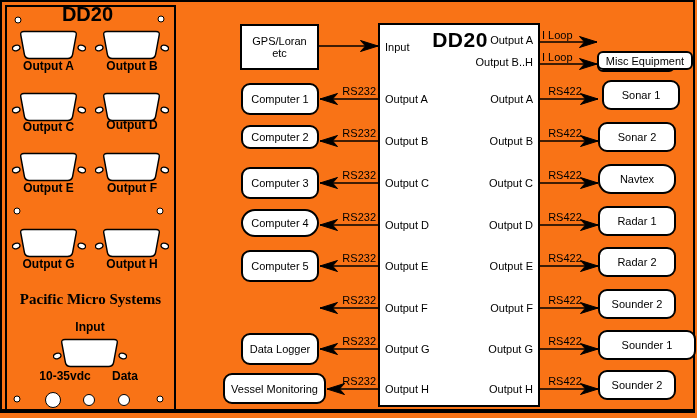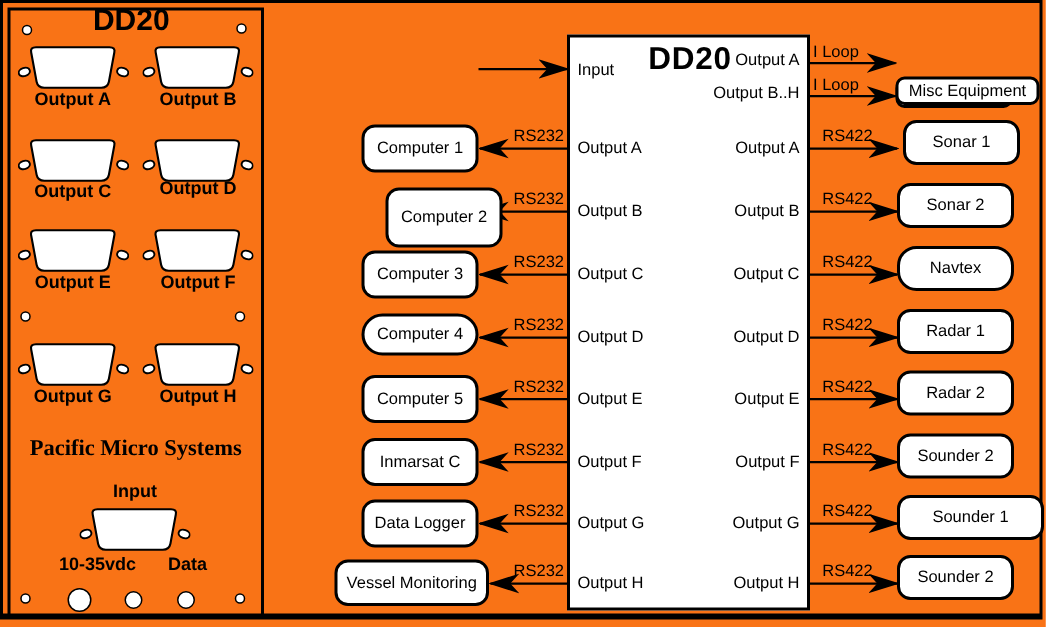--- a/index.html
+++ b/index.html
@@ -127,40 +127,46 @@
     <line x1="540" y1="99" x2="598" y2="99" stroke="#000" stroke-width="1.5" marker-end="url(#ah)"></line>
     <line x1="540" y1="141" x2="598" y2="141" stroke="#000" stroke-width="1.5" marker-end="url(#ah)"></line>
     <line x1="540" y1="183" x2="598" y2="183" stroke="#000" stroke-width="1.5" marker-end="url(#ah)"></line>
     <line x1="540" y1="225" x2="598" y2="225" stroke="#000" stroke-width="1.5" marker-end="url(#ah)"></line>
     <line x1="540" y1="266" x2="598" y2="266" stroke="#000" stroke-width="1.5" marker-end="url(#ah)"></line>
     <line x1="540" y1="308" x2="598" y2="308" stroke="#000" stroke-width="1.5" marker-end="url(#ah)"></line>
     <line x1="540" y1="349" x2="598" y2="349" stroke="#000" stroke-width="1.5" marker-end="url(#ah)"></line>
     <line x1="540" y1="389" x2="598" y2="389" stroke="#000" stroke-width="1.5" marker-end="url(#ah)"></line>
   </svg>
 
+  <div class="dbox sharp" style="left:240px; top:24px; width:79px; height:46px;">
+    <div>
+      <div>GPS/Loran</div>
+      <div>etc</div>
+    </div>
+  </div>
 
   <div class="block"></div>
   <div class="block-title" style="left:424px; top:29px; width:72px;">DD20</div>
   <div class="port" style="left:385px; top:41px;">Input</div>
   <div class="port r" style="left:443px; top:34px; width:90px;">Output A</div>
   <div class="port r" style="left:443px; top:56px; width:90px;">Output B..H</div>
 
   <div class="bus" style="left:542px; top:29px; width:40px;">I Loop</div>
   <div class="bus" style="left:542px; top:51px; width:40px;">I Loop</div>
   <div class="dbox r5" style="left:597px; top:29px; width:78px; height:19px;margin-top:24px;">Data Filter</div>
   <div class="dbox r5" style="left:597px; top:51px; width:96px; height:19px;">Misc Equipment</div>
 
   <div class="dbox" style="left:241px; top:83px; width:78px; height:32px;">Computer 1</div>
   <div class="bus r" style="left:330px; top:85px; width:46px;">RS232</div>
   <div class="port" style="left:385px; top:93px;">Output A</div>
   <div class="port r" style="left:443px; top:93px; width:90px;">Output A</div>
   <div class="bus c" style="left:544px; top:85px; width:42px;">RS422</div>
   <div class="dbox" style="left:602px; top:80px; width:78px; height:30px;">Sonar 1</div>
 
-  <div class="dbox" style="left:257px; top:125px; width:78px; height:40px;">Computer 2</div>
+  <div class="dbox" style="left:241px; top:125px; width:78px; height:24px;">Computer 2</div>
   <div class="bus r" style="left:330px; top:127px; width:46px;">RS232</div>
   <div class="port" style="left:385px; top:135px;">Output B</div>
   <div class="port r" style="left:443px; top:135px; width:90px;">Output B</div>
   <div class="bus c" style="left:544px; top:127px; width:42px;">RS422</div>
   <div class="dbox" style="left:598px; top:122px; width:78px; height:30px;">Sonar 2</div>
 
   <div class="dbox" style="left:241px; top:167px; width:78px; height:32px;text-align:right;">Computer 3</div>
   <div class="bus r" style="left:330px; top:169px; width:46px;">RS232</div>
   <div class="port" style="left:385px; top:177px;">Output C</div>
   <div class="port r" style="left:443px; top:177px; width:90px;">Output C</div>
@@ -174,21 +180,20 @@
   <div class="bus c" style="left:544px; top:211px; width:42px;">RS422</div>
   <div class="dbox" style="left:598px; top:206px; width:78px; height:30px;">Radar 1</div>
 
   <div class="dbox" style="left:241px; top:250px; width:78px; height:32px;">Computer 5</div>
   <div class="bus r" style="left:330px; top:252px; width:46px;">RS232</div>
   <div class="port" style="left:385px; top:260px;">Output E</div>
   <div class="port r" style="left:443px; top:260px; width:90px;">Output E</div>
   <div class="bus c" style="left:544px; top:252px; width:42px;">RS422</div>
   <div class="dbox" style="left:598px; top:247px; width:78px; height:30px;">Radar 2</div>
 
-  <div class="dbox" style="left:241px; top:292px; width:78px; height:32px;">Inmarsat C</div>
   <div class="bus r" style="left:330px; top:294px; width:46px;">RS232</div>
   <div class="port" style="left:385px; top:302px;">Output F</div>
   <div class="port r" style="left:443px; top:302px; width:90px;">Output F</div>
   <div class="bus c" style="left:544px; top:294px; width:42px;">RS422</div>
   <div class="dbox" style="left:598px; top:289px; width:78px; height:30px;">Sounder 2</div>
 
   <div class="dbox" style="left:241px; top:333px; width:78px; height:32px;">Data Logger</div>
   <div class="bus r" style="left:330px; top:335px; width:46px;">RS232</div>
   <div class="port" style="left:385px; top:343px;">Output G</div>
   <div class="port r" style="left:443px; top:343px; width:90px;">Output G</div>

